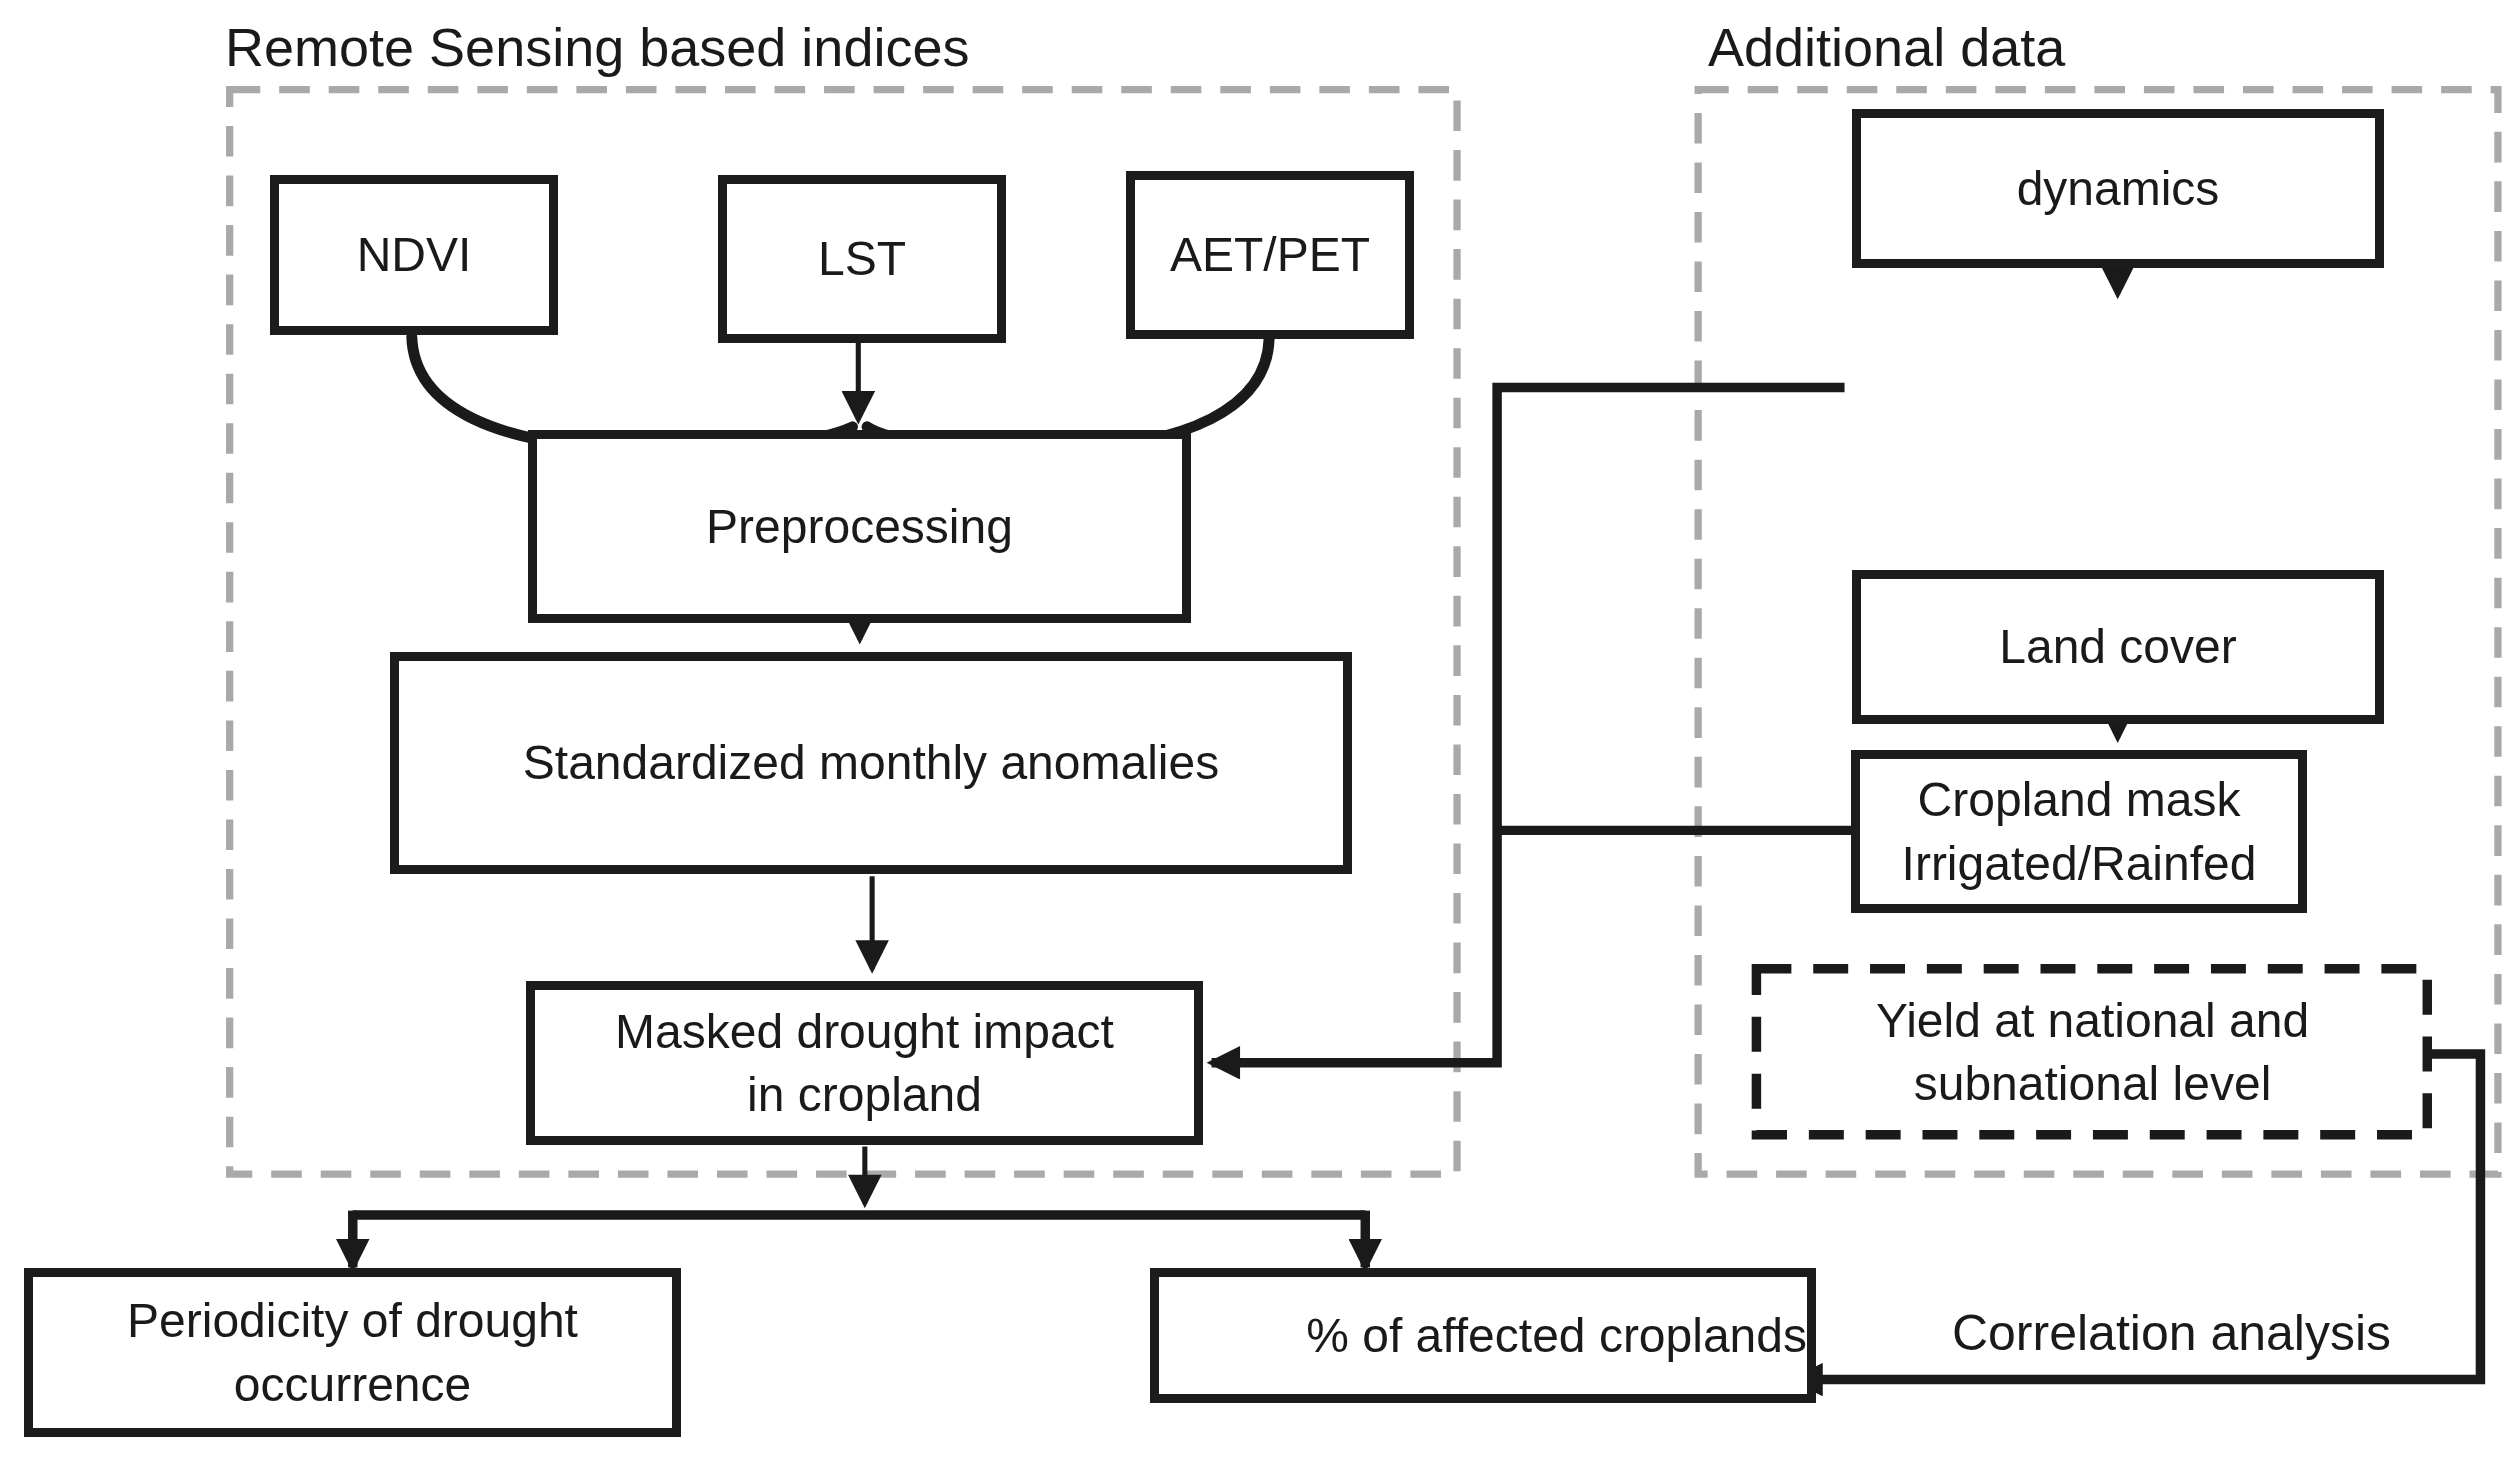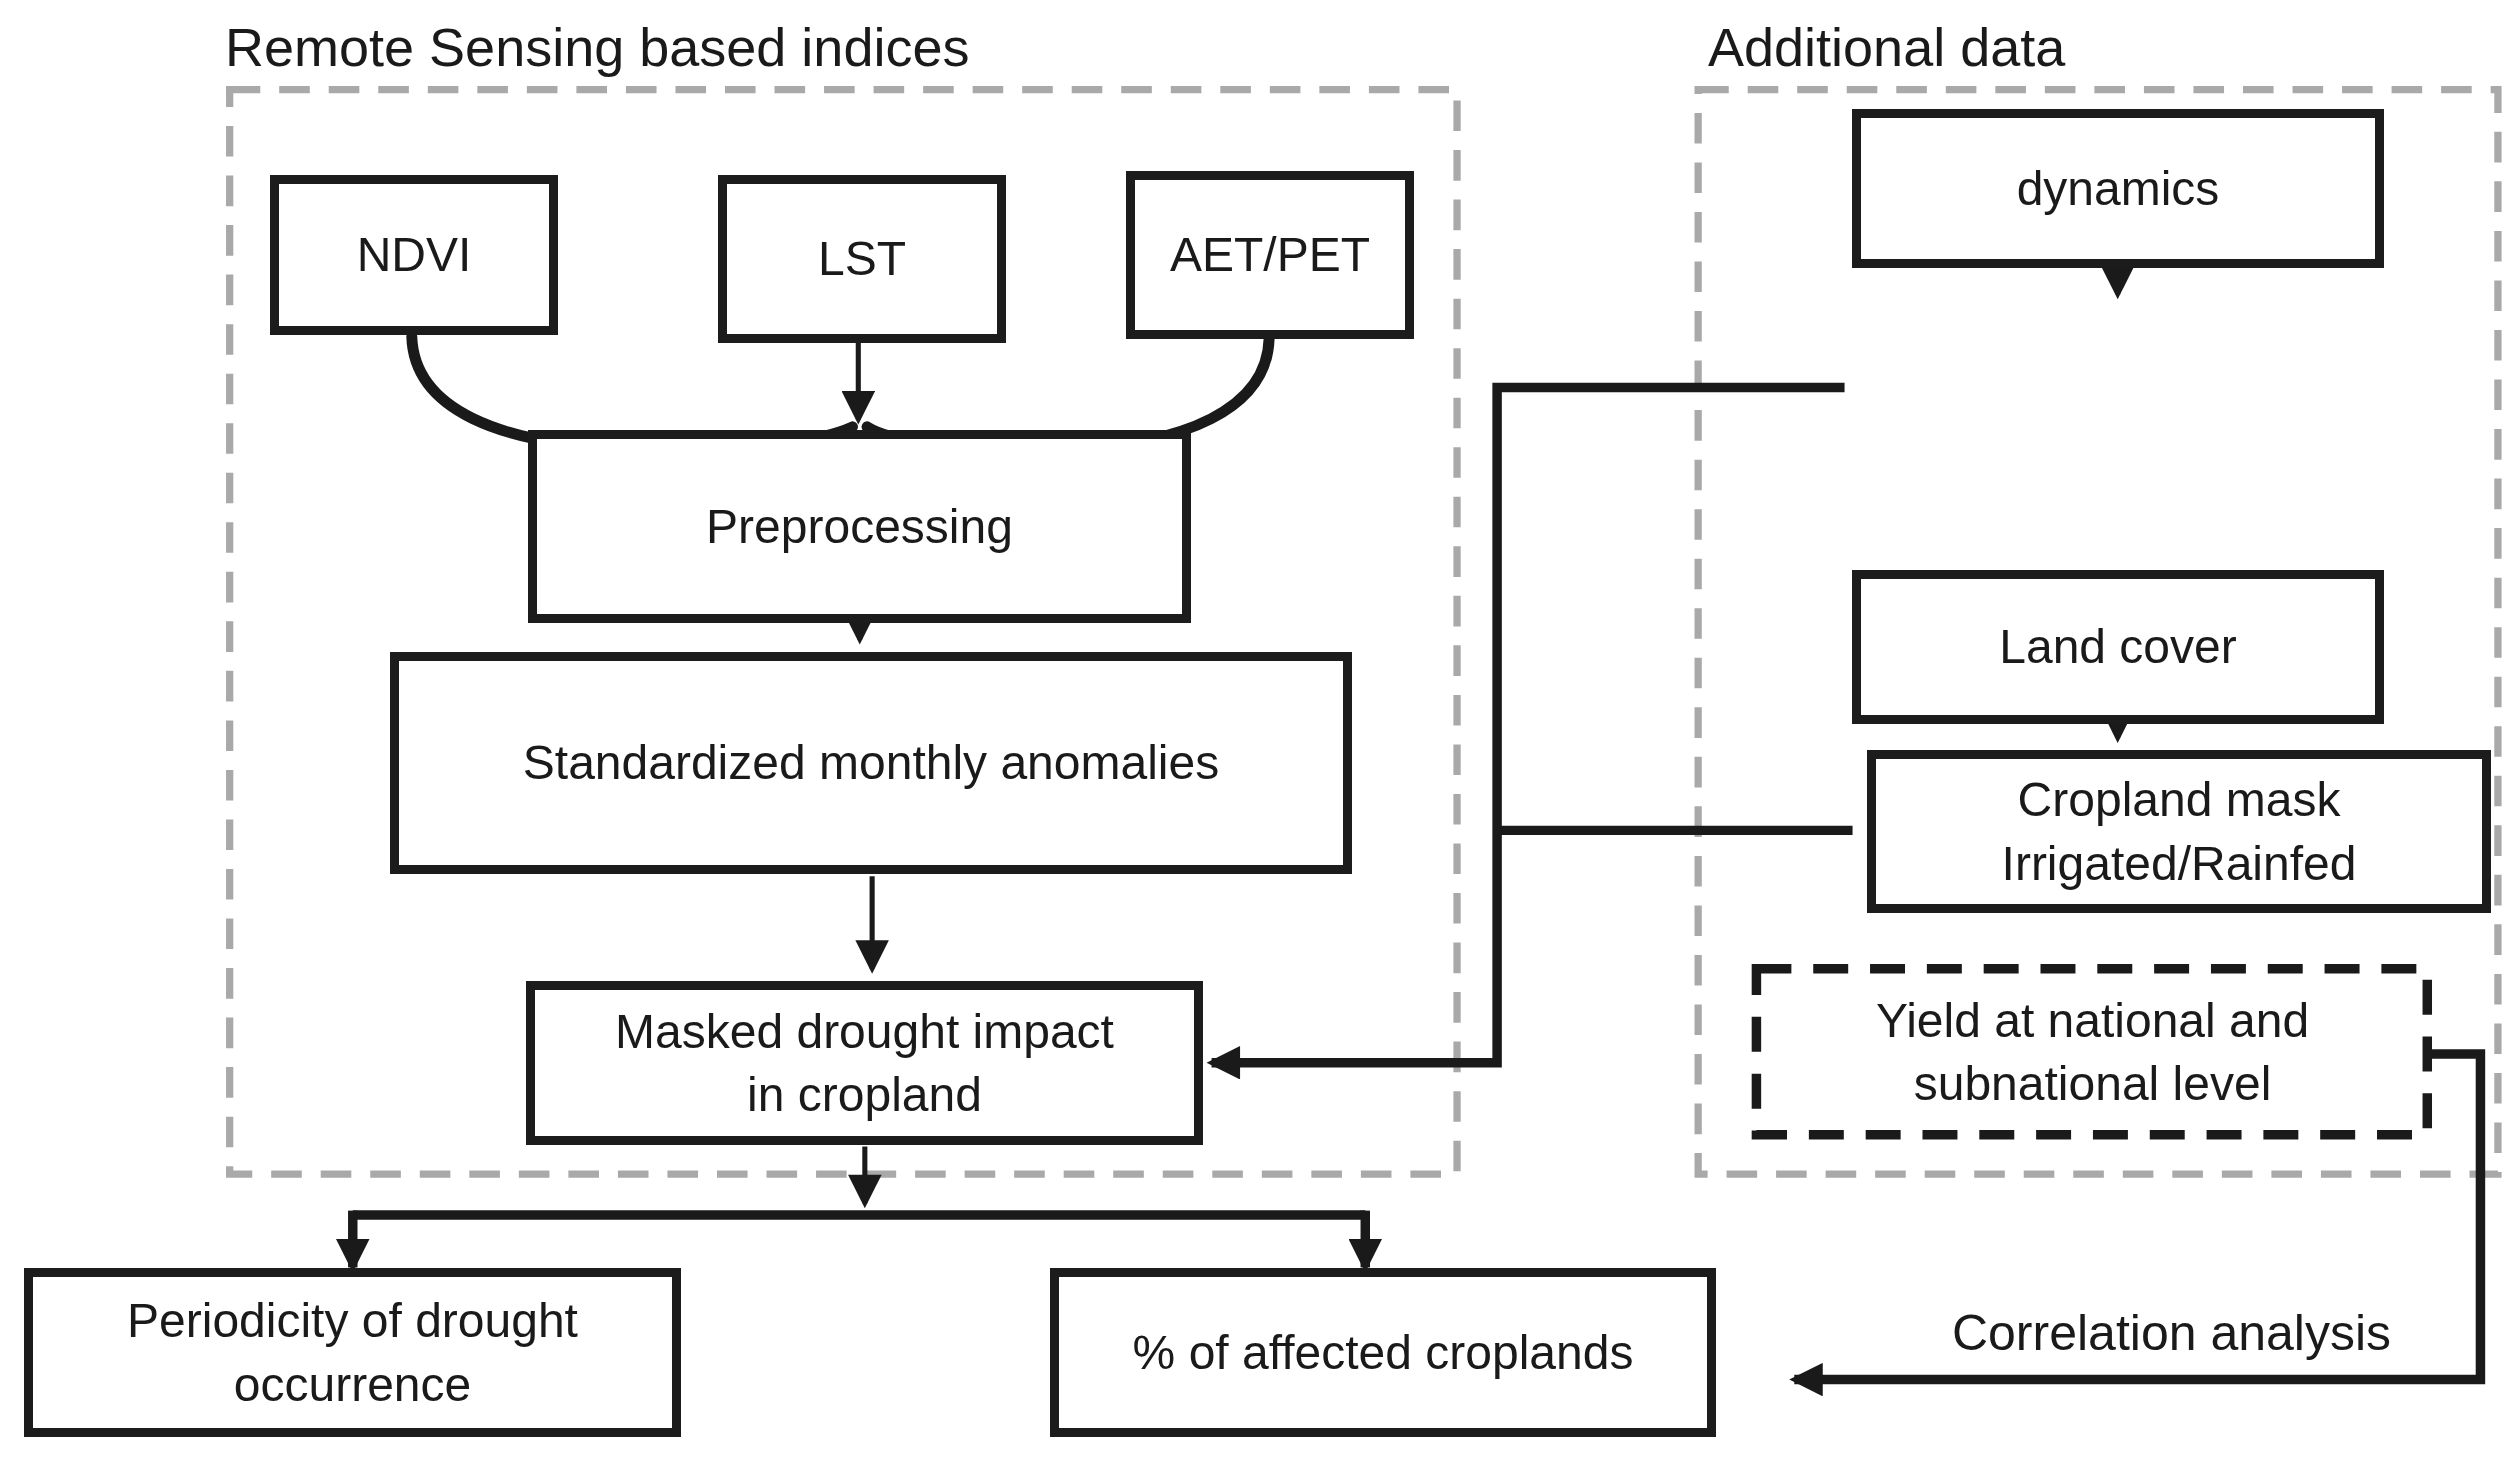--- a/index.html
+++ b/index.html
@@ -20,24 +20,24 @@
   
   #ndvi          { left:270px;  top:175px;  width:288px;  height:160px; }
   #lst           { left:718px;  top:175px;  width:288px;  height:168px; }
   #aetpet        { left:1126px; top:171px;  width:288px;  height:168px; }
   #preprocessing { left:528px;  top:430px;  width:663px;  height:193px; }
   #standardized  { left:390px;  top:652px;  width:962px; height:222px; }
   #masked        { left:526px;  top:981px; width:677px;  height:164px; }
   #modis         { left:1852px; top:109px;  width:532px;  height:159px; }
   #phenometrics  { left:1843px; top:306px;  width:536px;  height:161px; }
   #landcover     { left:1852px; top:549px;  width:532px;  height:154px;margin-top:21px; }
-  #cropland      { left:1851px; top:750px; width:624px;  height:163px;margin-left:16px; }
+  #cropland      { left:1851px; top:750px; width:456px;  height:163px; }
   #yield         { left:1757px; top:969px; width:671px;  height:166px; }
   #periodicity   { left:24px;   top:1268px; width:657px;  height:169px; }
-  #affected      { left:1050px; top:1268px; width:666px;  height:169px; }
+  #affected      { left:1150px; top:1268px; width:666px;  height:135px;align-items:flex-end; }
 
   #title-left  { left:225px;  top:16px; }
   #title-right { left:1708px; top:16px; }
   #corr-label  { left:1880px; top:1304px; width:583px; }
 </style>
 </head>
 <body>
 
 <div class="canvas">
 

